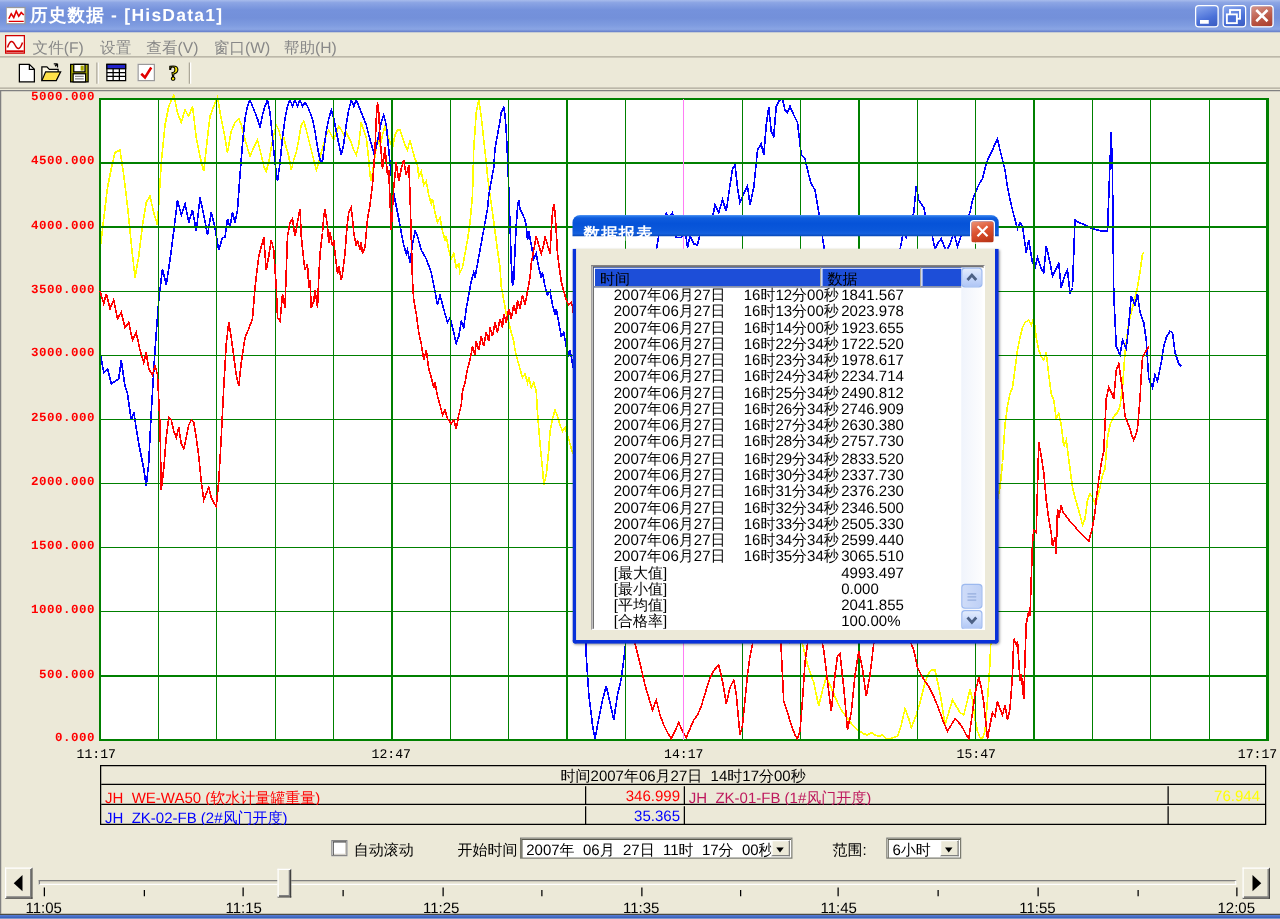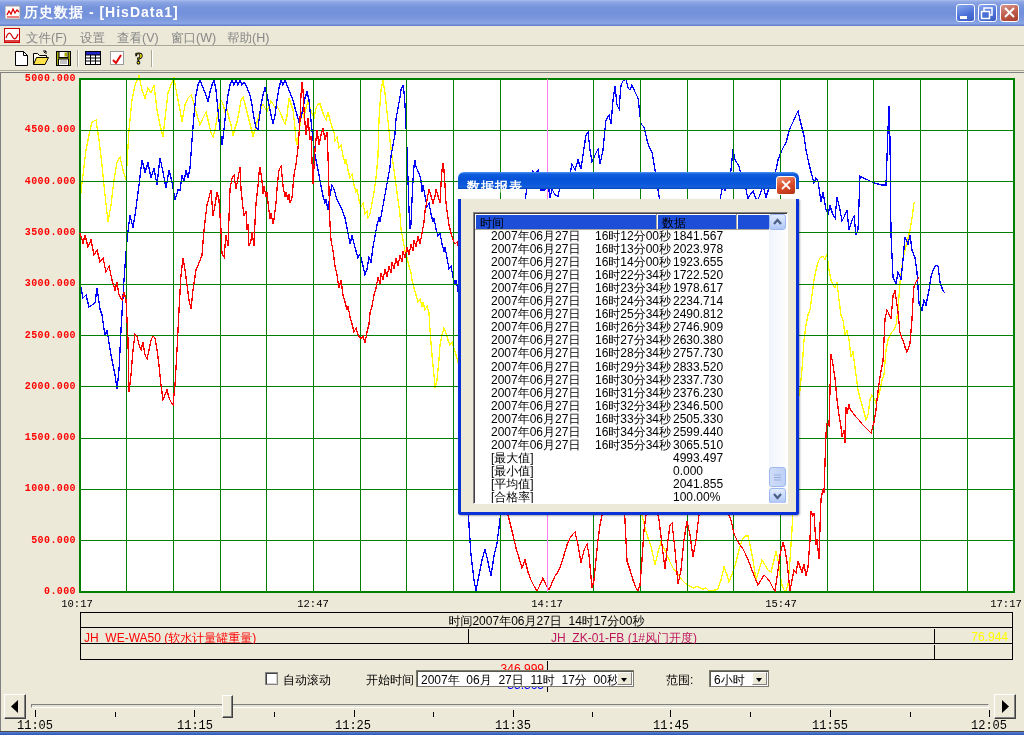--- a/index.html
+++ b/index.html
@@ -31,41 +31,41 @@
 #chartsvg { position:absolute; left:0; top:0; width:1024px; height:735px; z-index:2; pointer-events:none; }
 .ylab { position:absolute; left:0px; width:76px; text-align:right; color:#f00; font-family:"Liberation Mono",monospace; font-size:10px; font-weight:bold; letter-spacing:0.4px; z-index:3; }
 .xlab { position:absolute; top:598px; width:50px; text-align:center; color:#000; font-family:"Liberation Mono",monospace; font-size:10.5px; z-index:3; }
 
 
 #legend { position:absolute; left:80px; top:612px; width:933px; height:48px; border:1px solid #000; z-index:3; font-size:12px; }
 .lg-r1 { position:absolute; left:0; top:0; width:931px; height:15px; border-bottom:1px solid #000; text-align:center; color:#000; font-size:12px; white-space:pre; }
 .lg-r2 { position:absolute; left:0; top:16px; width:931px; height:15px; border-bottom:1px solid #000; }
 .lg-r3 { position:absolute; left:0; top:32px; width:931px; height:14px; }
 .lgc1 { position:absolute; left:0; top:0; width:388px; height:15px; border-right:1px solid #000; padding:1px 0 0 3px; white-space:nowrap; overflow:hidden; }
-.lgc2 { position:absolute; left:389px; top:0; width:78px; height:15px; border-right:1px solid #000; text-align:right; padding:1px 3px 0 0;margin-top:32px; }
+.lgc2 { position:absolute; left:389px; top:0; width:78px; height:15px; border-right:1px solid #000; text-align:right; padding:1px 3px 0 0; }
 .lgc3 { position:absolute; left:468px; top:0; width:386px; height:15px; border-right:1px solid #000; padding:1px 0 0 2px; white-space:nowrap; overflow:hidden; }
 .lgc4 { position:absolute; left:855px; top:0; width:74px; height:15px; text-align:right; padding:1px 2px 0 0; }
 
 
 #ctrls { position:absolute; left:0; top:0; width:1024px; height:669px; z-index:3; font-size:12px; pointer-events:none; }
 #cb { position:absolute; left:265px; top:672px; width:13px; height:13px; background:#fff; border:1px solid #858585; box-shadow:inset 1px 1px 0 #404040, inset -1px -1px 0 #d4d0c8; }
 .clabel { position:absolute; top:672px; color:#000; white-space:nowrap; }
 #datecombo { position:absolute; left:416px; top:670px; width:218px; height:17px; background:#fff; border:1px solid #7a7a6e; box-shadow:inset 1px 1px 0 #58584c; }
 #datecombo span { position:absolute; left:4px; top:1px; font-size:12px; white-space:pre; }
 #datebtn { position:absolute; right:1px; top:1px; width:15px; height:13px; background:#ece9d8; border:1px solid #fff; border-right-color:#808080; border-bottom-color:#808080; }
 #rangecombo { position:absolute; left:709px; top:670px; width:60px; height:17px; background:#fff; border:1px solid #7a7a6e; box-shadow:inset 1px 1px 0 #58584c; }
 #rangecombo span { position:absolute; left:4px; top:1px; font-size:12px; white-space:nowrap; }
 .ddarrow { position:absolute; width:0; height:0; border-left:3px solid transparent; border-right:3px solid transparent; border-top:4px solid #000; right:4px; top:5px; }
 
 
 .arrbtn { position:absolute; width:22px; height:25px; background:#ece9d8; border:1px solid #fff; border-right-color:#404040; border-bottom-color:#404040; box-shadow:inset -1px -1px 0 #808080; z-index:3; }
 #track { position:absolute; left:31px; top:704px; width:958px; height:4px; border:1px solid #808080; border-bottom-color:#fff; border-right-color:#fff; background:#e4e1d0; z-index:3; }
 #thumb { position:absolute; left:222px; top:695px; width:11px; height:23px; background:#ece9d8; border:1px solid #fff; border-right-color:#404040; border-bottom-color:#404040; box-shadow:inset -1px -1px 0 #808080; z-index:4; }
 .tick { position:absolute; width:1px; background:#000; z-index:3; }
-.blab { position:absolute; top:719px; width:50px; text-align:center; color:#000; font-family:Liberation Mono, monospace; font-size:12px; z-index:3; }
+.blab { position:absolute; top:719px; width:50px; text-align:center; color:#000; font-family:Liberation Sans, sans-serif; font-size:12px; z-index:3; }
 #botline { position:absolute; left:0; top:731px; width:1024px; height:1px; background:#4a4a42; z-index:3; }
 #botblue { position:absolute; left:0; top:732px; width:1024px; height:3px; background:linear-gradient(180deg,#5a80d6,#2a55b4); z-index:3; }
 
 
 #dlg { position:absolute; left:458px; top:199px; width:341px; height:316px; z-index:10;
   background:#ece9d8; border:3px solid #0831d9; border-top:none; border-radius:0 0 3px 3px; box-shadow:1px 1px 2px rgba(0,0,0,.35); }
 #dlgtitle { position:absolute; left:-3px; top:-27px; width:341px; height:17px; border-radius:6px 6px 0 0;
   background:linear-gradient(180deg,#5898f4 0%,#2a78ea 6%,#0f5cdd 14%,#0653d8 40%,#0a57da 70%,#1560de 88%,#0646b4 100%); }
 #dlgtitle span { position:absolute; left:9px; top:6px; color:#fff; font-weight:bold; font-size:13px; letter-spacing:1px; }
 #dlgclose { position:absolute; right:3px; top:4px; width:20px; height:19px; border-radius:3px; border:1px solid #fff;
@@ -210,35 +210,36 @@
 <div class="ylab" style="top:124px">4500.000</div>
 <div class="ylab" style="top:176px">4000.000</div>
 <div class="ylab" style="top:227px">3500.000</div>
 <div class="ylab" style="top:278px">3000.000</div>
 <div class="ylab" style="top:330px">2500.000</div>
 <div class="ylab" style="top:381px">2000.000</div>
 <div class="ylab" style="top:432px">1500.000</div>
 <div class="ylab" style="top:483px">1000.000</div>
 <div class="ylab" style="top:535px">500.000</div>
 <div class="ylab" style="top:586px">0.000</div>
-<div class="xlab" style="left:52px">10:17</div>
+<div class="xlab" style="left:52px">11:17</div>
 <div class="xlab" style="left:288px">12:47</div>
 <div class="xlab" style="left:522px">14:17</div>
 <div class="xlab" style="left:756px">15:47</div>
 <div class="xlab" style="left:981px">17:17</div>
 
 <div id="legend">
   <div class="lg-r1">时间2007年06月27日  14时17分00秒</div>
   <div class="lg-r2">
     <div class="lgc1" style="color:#f00">JH_WE-WA50 (软水计量罐重量)</div>
     <div class="lgc2" style="color:#f00">346.999</div>
     <div class="lgc3" style="color:#be185d">JH_ZK-01-FB (1#风门开度)</div>
     <div class="lgc4" style="color:#ffff00">76.944</div>
   </div>
   <div class="lg-r3">
+    <div class="lgc1" style="color:#00f">JH_ZK-02-FB (2#风门开度)</div>
     <div class="lgc2" style="color:#00f">35.365</div>
     <div class="lgc3"></div>
     <div class="lgc4"></div>
   </div>
 </div>
 
 <div id="ctrls">
   <div id="cb"></div>
   <span class="clabel" style="left:283px">自动滚动</span>
   <span class="clabel" style="left:366px">开始时间</span>

